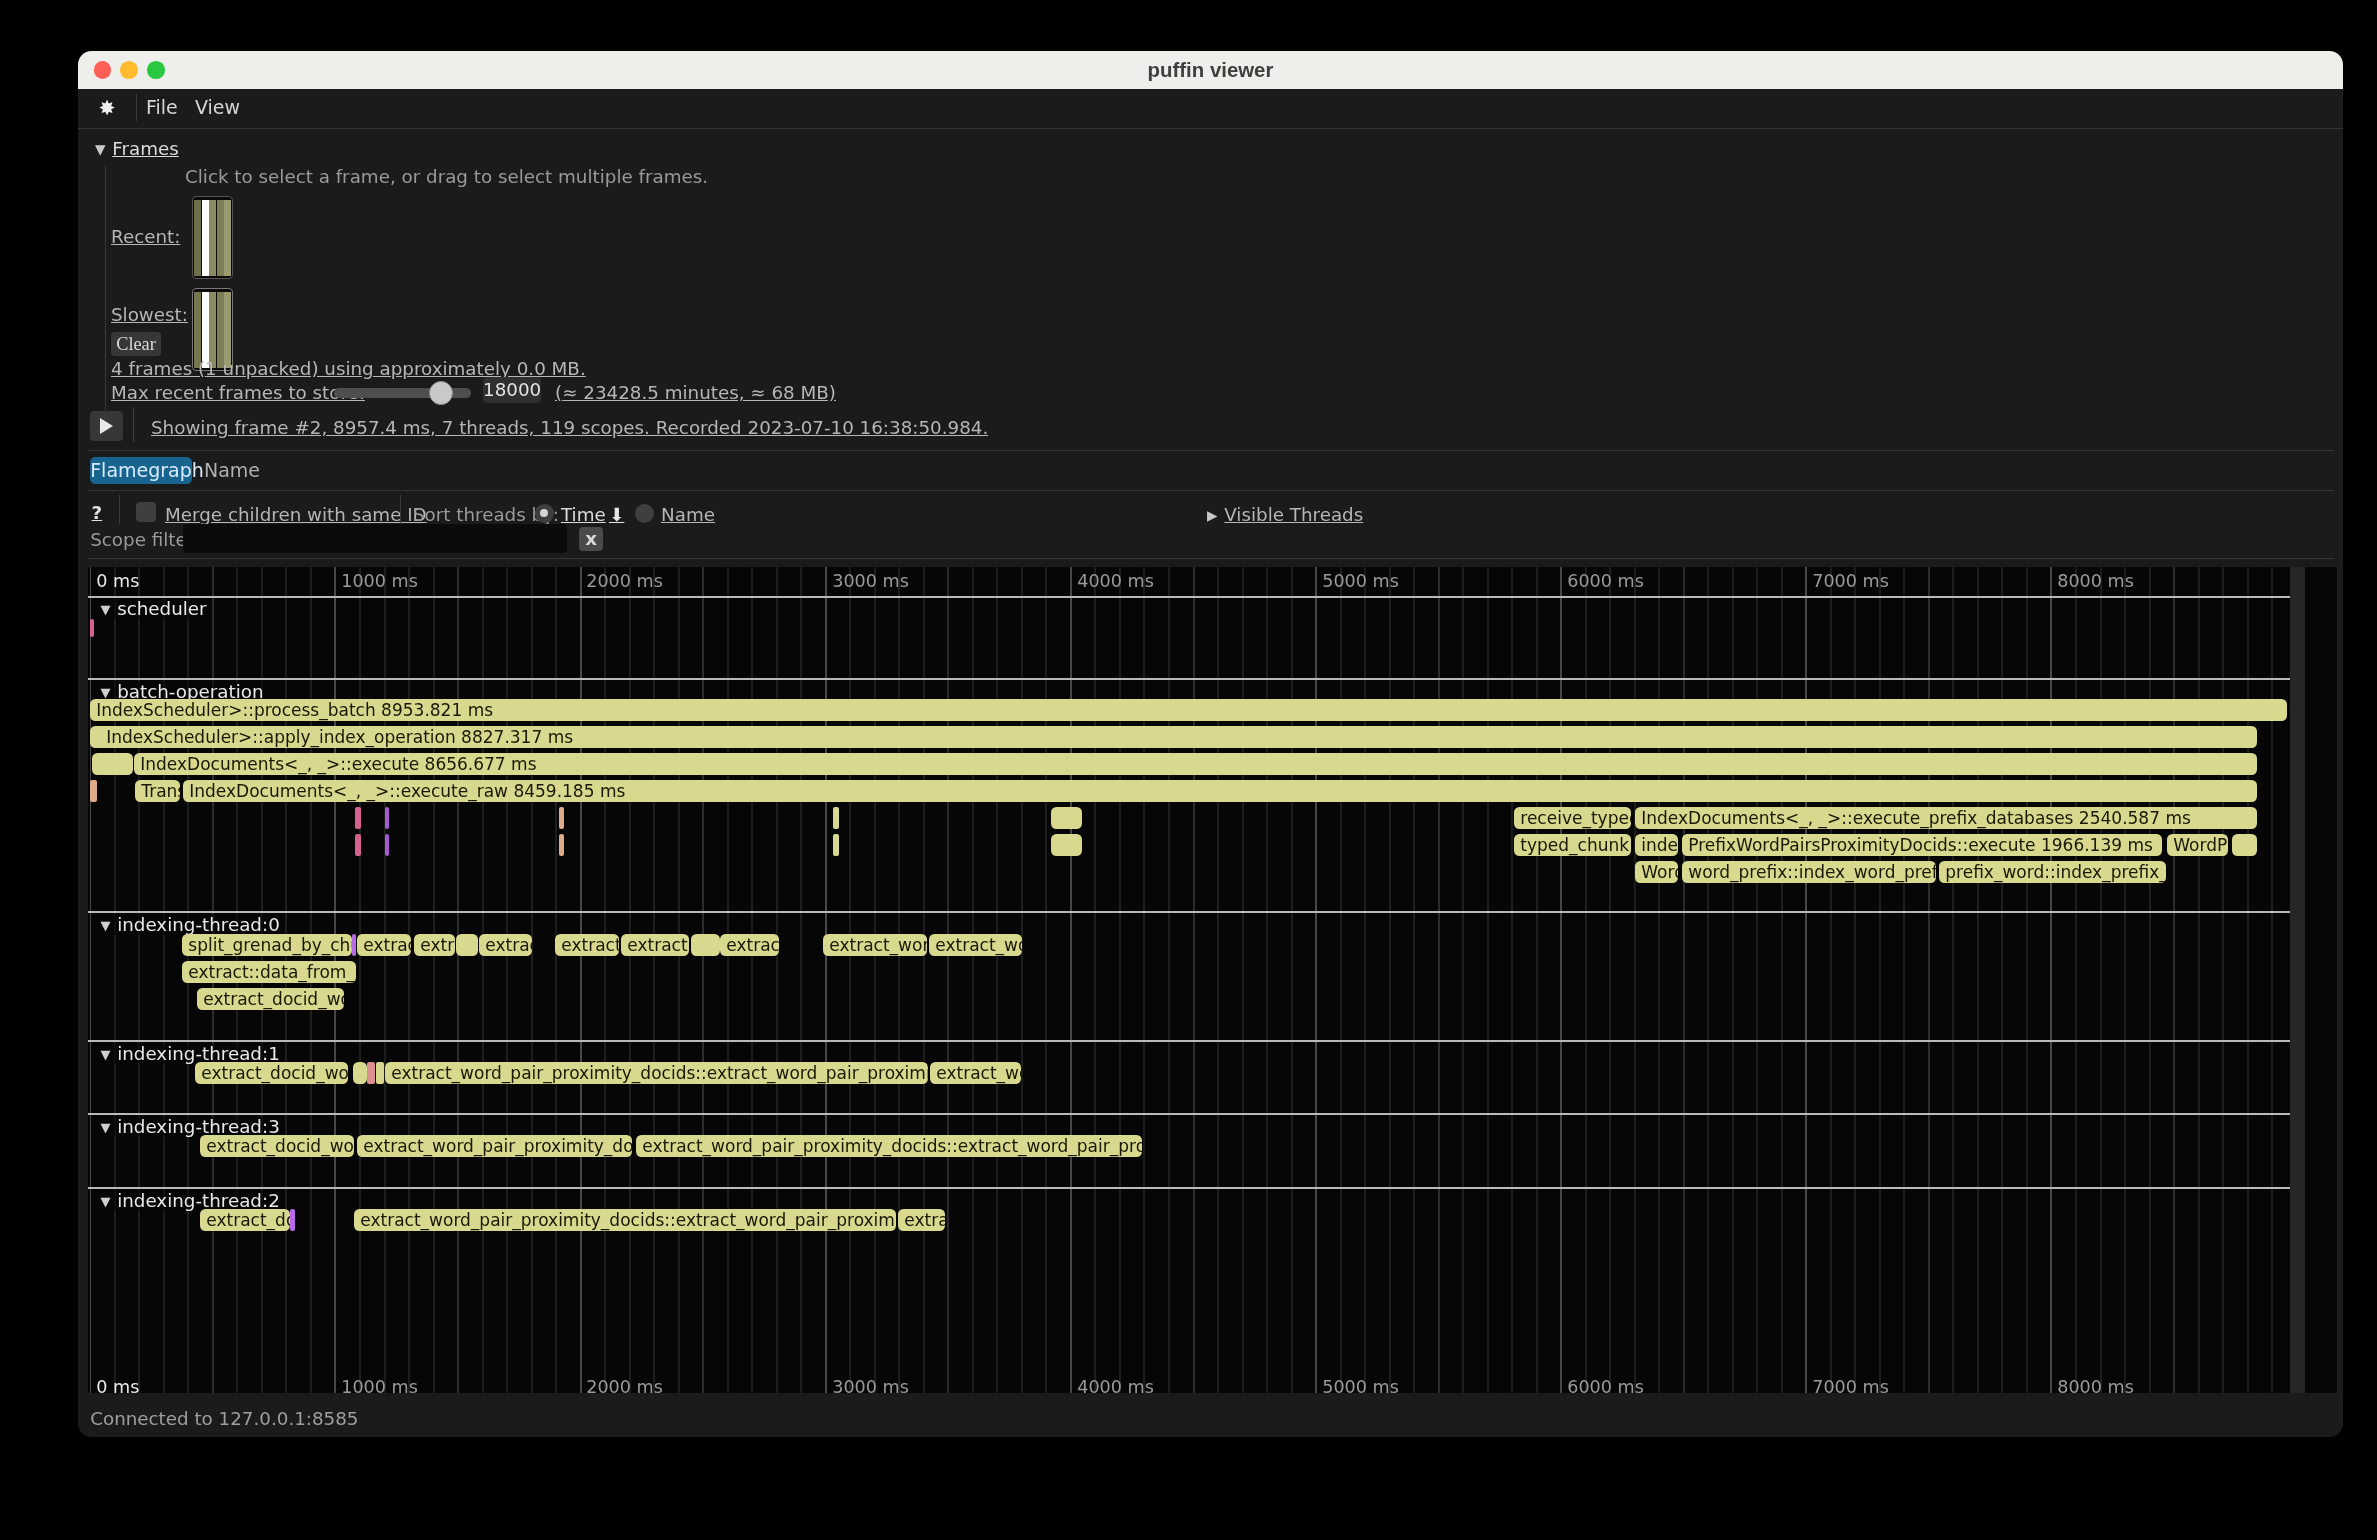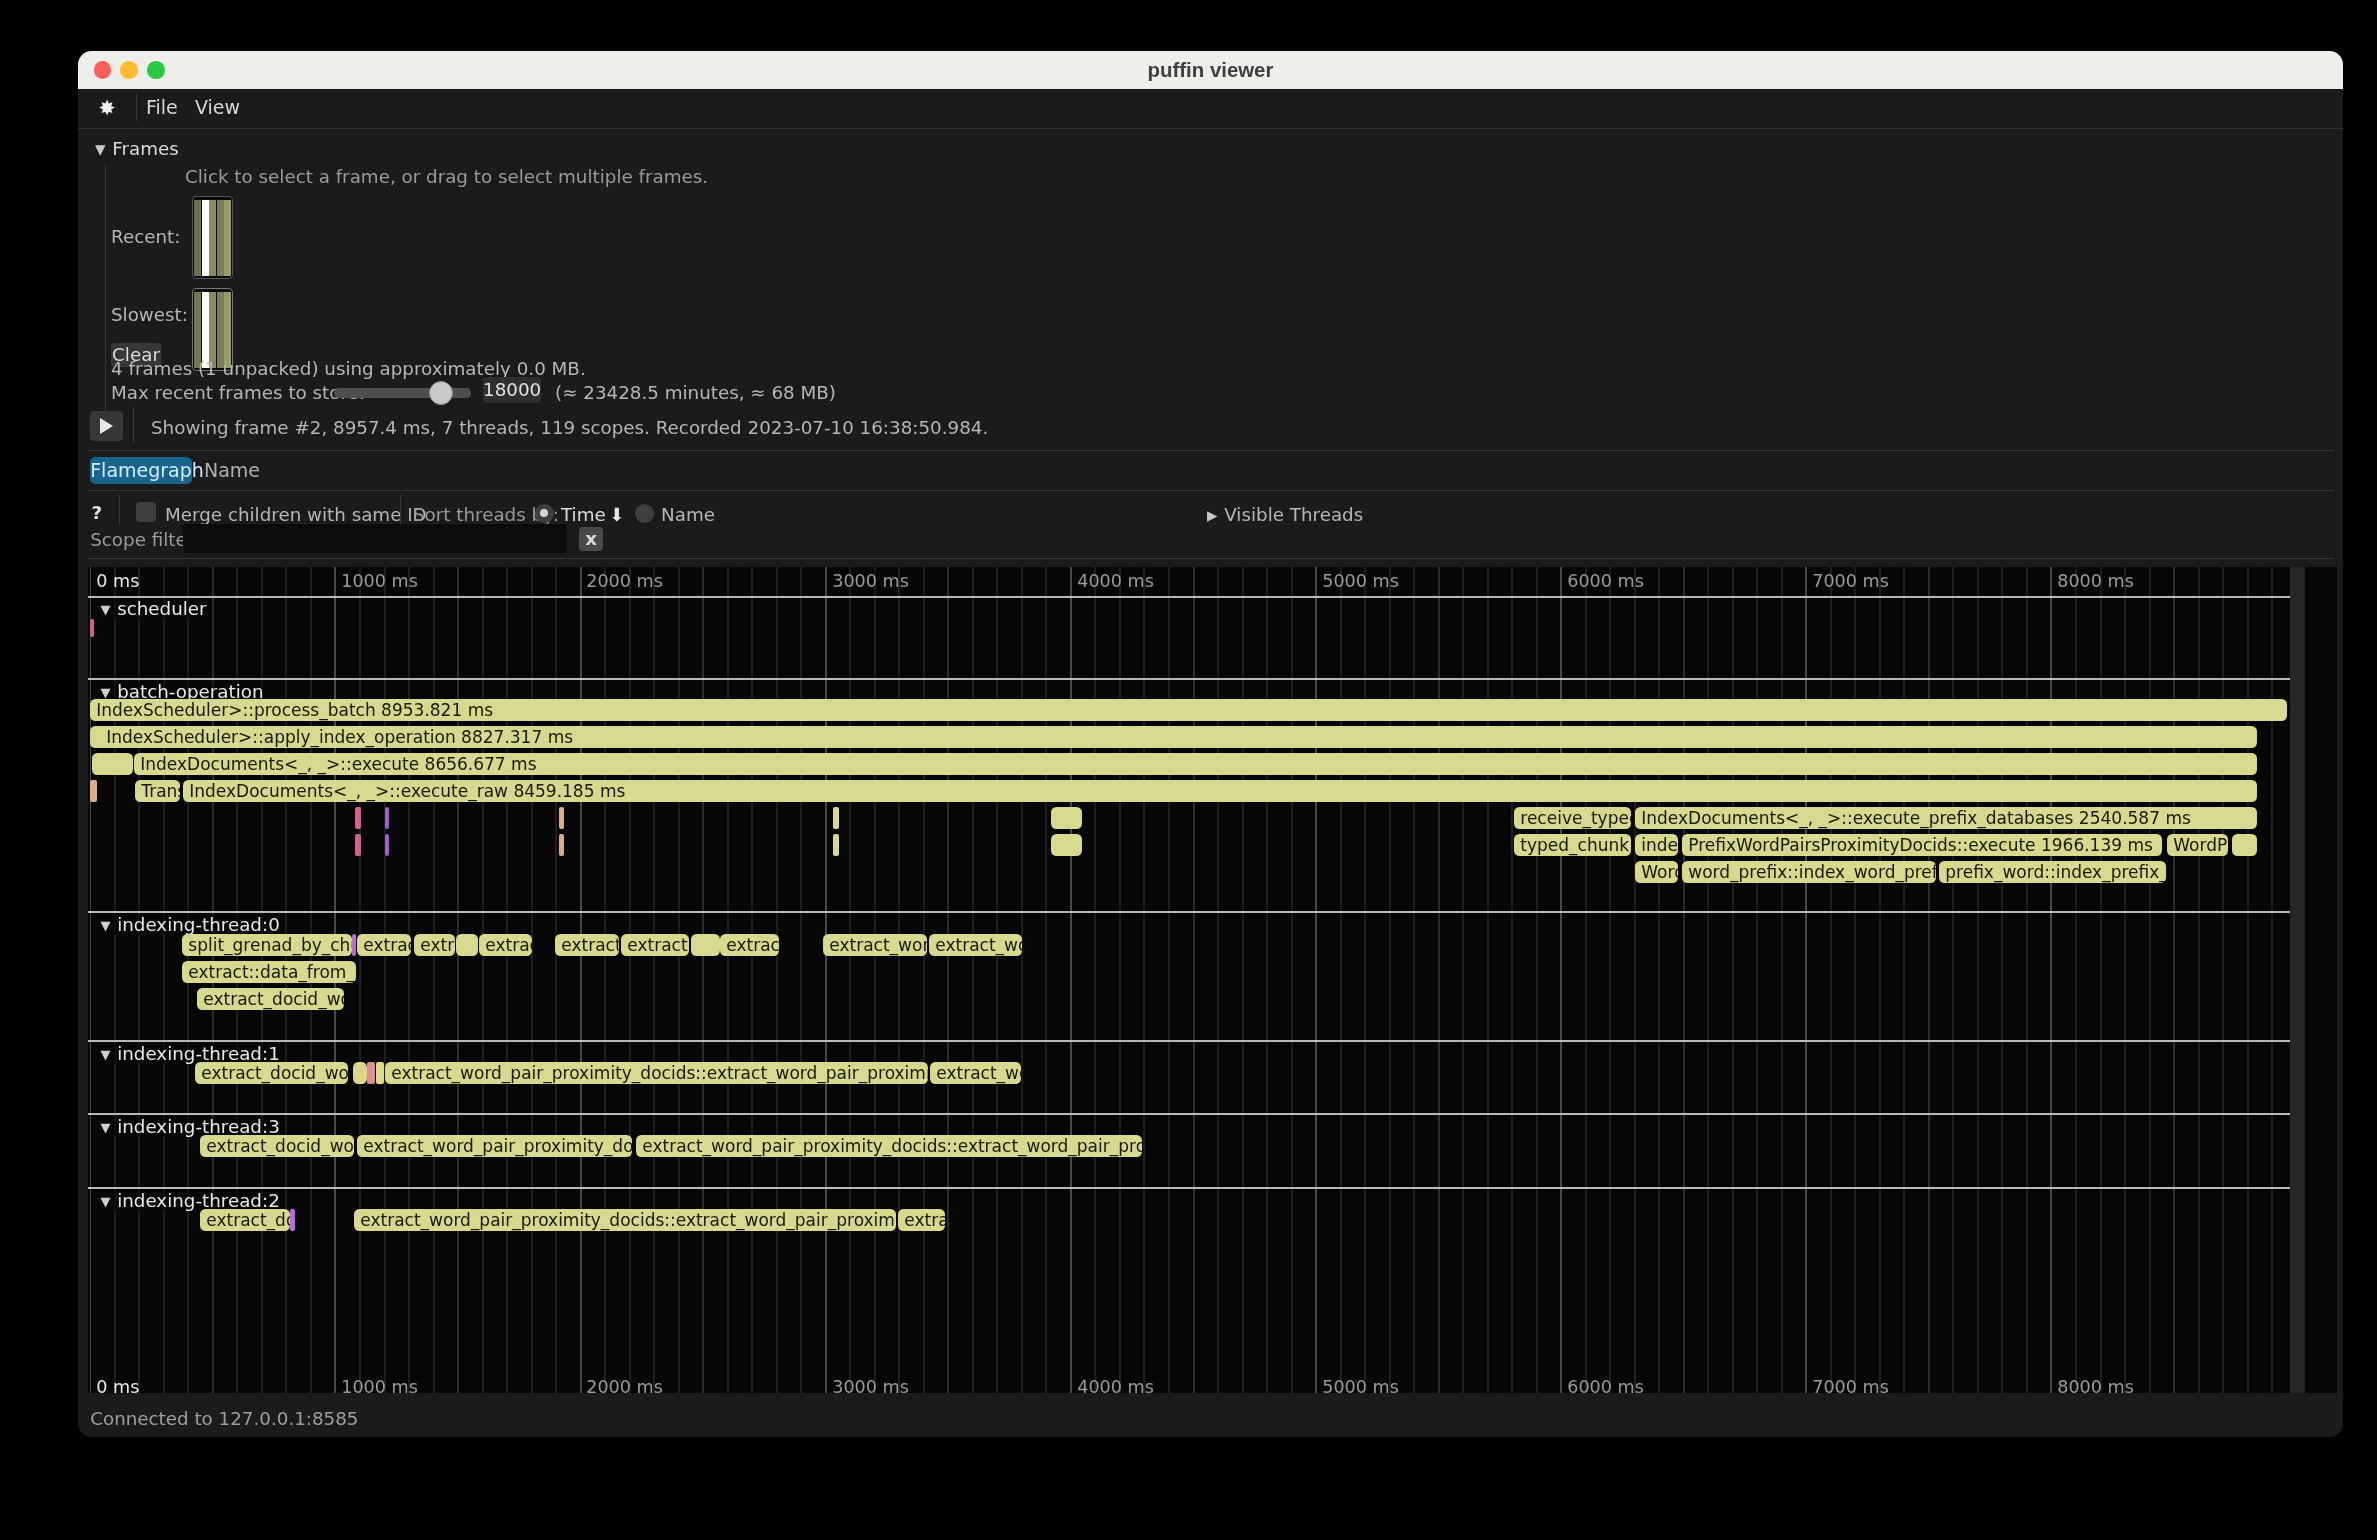--- a/index.html
+++ b/index.html
@@ -8,21 +8,21 @@
   .window{position:absolute;left:78px;top:51px;width:2265px;height:1386px;background:#1b1b1b;
           border-radius:13.6px;overflow:hidden;}
   .titlebar{position:absolute;left:0;top:0;width:100%;height:38px;background:#eeeeeb;}
   .tl{position:absolute;top:10.2px;width:17.6px;height:17.6px;border-radius:50%;}
   .title{position:absolute;left:0;top:0;width:100%;height:38px;line-height:38px;text-align:center;
          font-weight:bold;font-size:20.4px;color:#3f3f3f;font-family:"Liberation Sans",sans-serif;}
   .menubar{position:absolute;left:0;top:38px;width:100%;height:39px;background:#1b1b1b;border-bottom:1.4px solid #353535;}
   .menuitem{position:absolute;top:0;height:37px;line-height:37px;color:#d6d6d6;font-size:19px;}
   .vsep{position:absolute;background:#3c3c3c;width:1.4px;}
   .hsep{position:absolute;left:9.5px;width:2246px;height:1.4px;background:#353535;}
-  .glabel{position:absolute;color:#b6b6b6;font-size:18.3px;white-space:nowrap;}
+  .glabel{position:absolute;color:#b6b6b6;font-size:18.3px;white-space:nowrap;text-decoration:underline;}
   .dimlabel{position:absolute;color:#9a9a9a;font-size:18.3px;white-space:nowrap;}
   .tri{display:inline-block;color:#c9c9c9;font-size:13.6px;vertical-align:1.4px;margin-right:6.8px;}
   .btn{position:absolute;background:#373737;border-radius:4.1px;color:#dadada;font-size:18.3px;
        text-align:center;}
   .thumb{position:absolute;width:39px;height:81px;background:#0a0a0a;border-radius:4.1px;overflow:hidden;}
   .indent-line{position:absolute;width:1.4px;background:#3a3a3a;}
   .slider-track{position:absolute;height:9.5px;border-radius:4.7px;background:#4e4e4e;}
   .slider-handle{position:absolute;width:22px;height:22px;border-radius:50%;background:#c9c9c9;border:1.4px solid #8a8a8a;}
   .valuebox{position:absolute;background:#2f2f2f;border-radius:4.1px;color:#e3e3e3;font-size:18.3px;
             text-align:center;line-height:26px;}
@@ -87,21 +87,21 @@
       </div>
 
     <div class="glabel" style="left:33px;top:253px;">Slowest:</div>
     <div class="thumb" style="left:114px;top:237px;border:1.4px solid #7a7a7a;" id="thumb-slowest">
         <div class="stripe" style="left: 1.4px; width: 6.8px; background: rgb(119, 119, 79);"></div>
         <div class="stripe" style="left: 8.8px; width: 6.8px; background: rgb(255, 255, 255);"></div>
         <div class="stripe" style="left: 16.3px; width: 6.8px; background: rgb(139, 139, 99);"></div>
         <div class="stripe" style="left: 24px; width: 6.8px; background: rgb(125, 125, 87);"></div>
         <div class="stripe" style="left: 31px; width: 6.8px; background: rgb(155, 155, 112);"></div>
       </div>
-    <div class="btn" style="left:33px;top:292px;width:50px;height:24.4px;line-height:24.4px;">Clear</div>
+    <div class="btn" style="left:33px;top:281px;width:50px;height:24.4px;line-height:24.4px;font-family:Liberation Serif, serif;">Clear</div>
 
     <div class="glabel" style="left:33px;top:307px;">4 frames (1 unpacked) using approximately 0.0 MB.</div>
 
     <div class="glabel" style="left:33px;top:331px;">Max recent frames to store:</div>
     <div class="slider-track" style="left:256px;top:337px;width:137px;"></div>
     <div class="slider-handle" style="left:351px;top:330px;"></div>
     <div class="valuebox" style="left:405px;top:326px;width:58px;height:26px;">18000</div>
     <div class="glabel" style="left:477px;top:331px;">(≈ 23428.5 minutes, ≈ 68 MB)</div>
 
     <div class="btn" style="left:12.2px;top:360px;width:33px;height:30px;"><span class="play-tri"></span></div>

